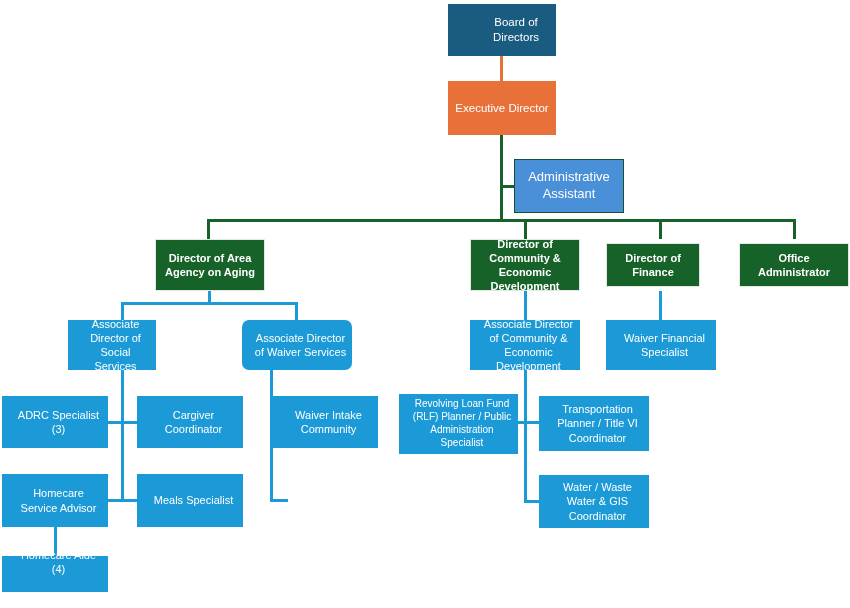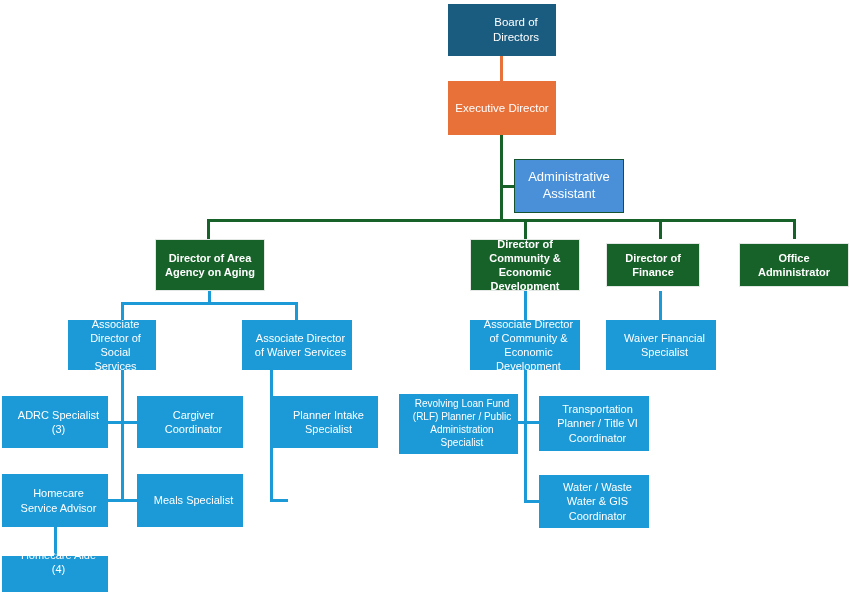--- a/index.html
+++ b/index.html
@@ -107,21 +107,21 @@
   </div>
 
   <div class="node greennode" style="left:739px; top:243px; width:110px; height:44px;">
     <span>Office Administrator</span>
   </div>
 
   <div class="node bluenode" style="left:68px; top:320px; width:88px; height:50px;">
     <span>Associate Director of Social Services</span>
   </div>
 
-  <div class="node bluenode" style="left:242px; top:320px; width:110px; height:50px;">
+  <div class="node bluenode" style="left:242px; top:320px; width:110px; height:50px;border-radius:7px;">
     <span>Associate Director of Waiver Services</span>
   </div>
 
   <div class="node bluenode" style="left:470px; top:320px; width:110px; height:50px;">
     <span>Associate Director of Community &amp; Economic Development</span>
   </div>
 
   <div class="node bluenode" style="left:606px; top:320px; width:110px; height:50px;">
     <span>Waiver Financial Specialist</span>
   </div>
@@ -140,21 +140,21 @@
 
   <div class="node bluenode" style="left:137px; top:474px; width:106px; height:53px;">
     <span>Meals Specialist</span>
   </div>
 
   <div class="node bluenode anchor-bottom" style="left:2px; top:556px; width:106px; height:36px;">
     <span>Homecare Aide (4)</span>
   </div>
 
   <div class="node bluenode" style="left:272px; top:396px; width:106px; height:52px;">
-    <span>Planner Intake Specialist</span>
+    <span>Waiver Intake Community</span>
   </div>
 
 
   <div class="node bluenode" style="left:399px; top:394px; width:119px; height:60px; font-size:10px;">
     <span>Revolving Loan Fund (RLF) Planner / Public Administration Specialist</span>
   </div>
 
   <div class="node bluenode" style="left:539px; top:396px; width:110px; height:55px;justify-content:center;">
     <span>Transportation Planner / Title VI Coordinator</span>
   </div>

